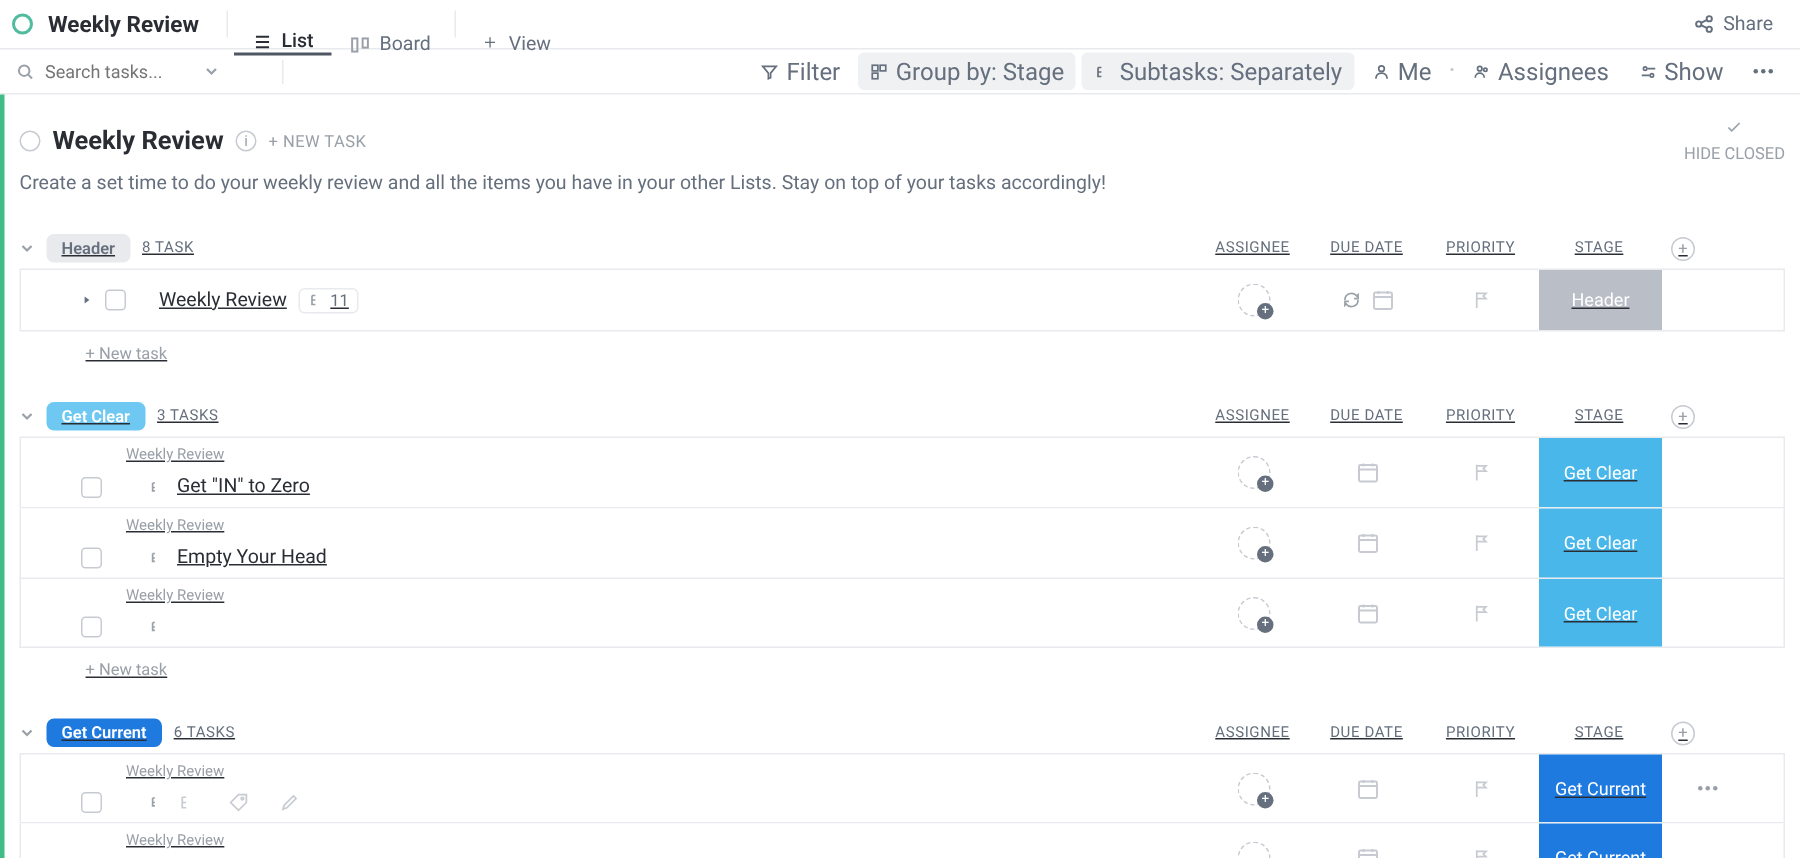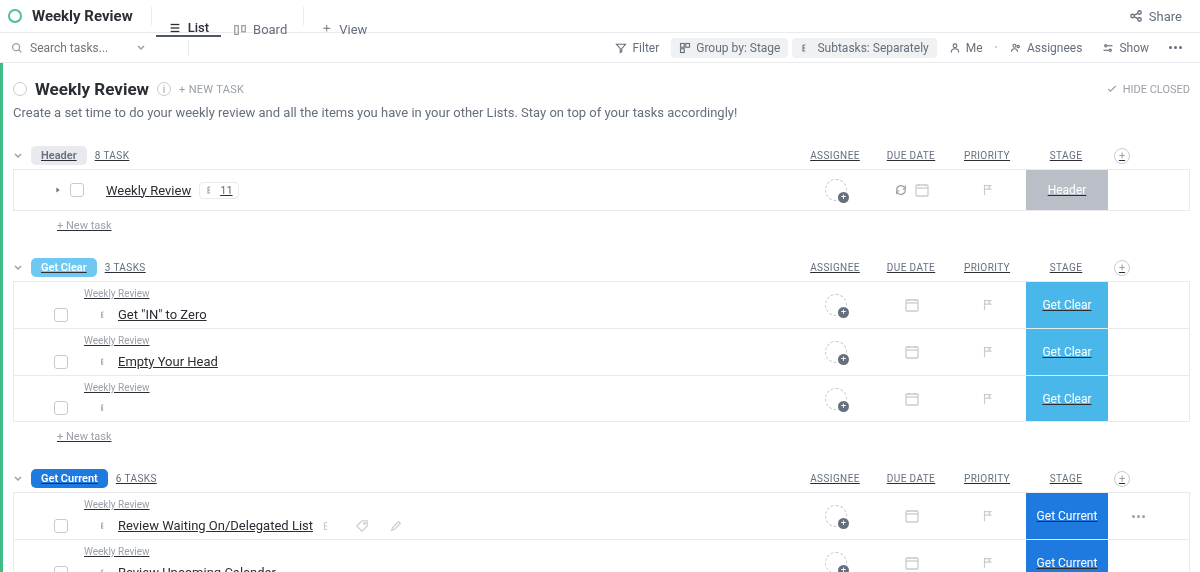--- a/index.html
+++ b/index.html
@@ -10,21 +10,21 @@
 .topdiv { width:1px; height:18px; background:#e8eaed; margin:0 4px; }
 .viewtab { display:flex; align-items:flex-end; gap:6px; padding:0 12px; height:42px; color:#656f7d; cursor:pointer; font-size:13px; }
 .viewtab.active { color:#2a2e34; border-bottom:2px solid #4f5762; font-weight:500; }
 .flex-spacer { flex:1; }
 .btn { display:flex; align-items:center; gap:6px; padding:4px 10px; border:1px solid #e8eaed; border-radius:6px; color:#656f7d; cursor:pointer; font-size:13px; background:#fff; }
 .btn.noborder { border:none; }
 .toolbar { display:flex; align-items:center; height:30px; padding:0 10px; border-bottom:1px solid #e8eaed; gap:4px; }
 .search { display:flex; align-items:center; gap:6px; color:#9aa0a8; flex:0 0 170px; }
 .search input { border:none; outline:none; font-size:12px; color:#656f7d; width:100px; }
 .chev { width:10px; height:10px; }
-.tool { display:flex; align-items:center; gap:5px; color:#656f7d; font-size:12px; padding:3px 8px; border-radius:4px; cursor:pointer; }
+.tool { display:flex; align-items:center; gap:5px; color:#656f7d; font-size:16px; padding:3px 8px; border-radius:4px; cursor:pointer; }
 .tool.pill { background:#f0f1f3; }
 .dot3 { display:flex; gap:2px; } .dot3 span{width:3px;height:3px;border-radius:50%;background:#656f7d;}
 .page { padding:16px 10px 0 10px; border-left:3px solid #40bc86; margin-left:0;}
 .pagetitle-row { display:flex; align-items:center; gap:8px; margin-bottom:6px;}
 .pagetitle { font-size:17px; font-weight:700; }
 .desc { color:#656f7d; font-size:13px; margin-bottom:22px; margin-left:0;}
 .group { margin-bottom:18px;text-decoration:underline; }
 .group-head { display:flex; align-items:center; padding:4px 0; font-size:11px; color:#656f7d; position:relative;}
 .group-left { display:flex; align-items:center; gap:8px; width:784px;}
 .stage-pill { padding:3px 10px; border-radius:5px; font-size:11px; font-weight:600; }
@@ -43,21 +43,21 @@
 .cell{display:flex;align-items:center;justify-content:center;}
 .cell-assignee{width:76px;} .cell-due{width:76px;} .cell-pri{width:76px;}
 .cell-stage{width:82px;color:#fff;font-size:12px;align-self:stretch;}
 .cell-end{width:60px;}
 .avatar{width:22px;height:22px;border:1px dashed #c7cbd1;border-radius:50%;position:relative;}
 .avatar::after{content:"+";position:absolute;right:-3px;bottom:-3px;width:11px;height:11px;border-radius:50%;background:#656f7d;color:#fff;font-size:9px;line-height:11px;text-align:center;}
 .recur{width:14px;height:14px;}
 .cal{width:16px;height:16px;color:#c7cbd1;}
 .flag{width:14px;height:14px;color:#c7cbd1;}
 .addtask{font-size:11px;color:#9aa0a8;padding:8px 0 4px 44px;cursor:pointer;}
-.hide-closed{display:flex;align-items:center;gap:5px;color:#9aa0a8;font-size:11px;cursor:pointer;}
+.hide-closed{display:flex;align-items:center;gap:5px;color:#9aa0a8;font-size:11px;cursor:pointer;flex-direction:column;}
 .icn{display:inline-flex;}
 .subcount{display:flex;align-items:center;gap:3px;border:1px solid #e8eaed;border-radius:4px;padding:1px 5px;font-size:11px;color:#656f7d;}
 .caret{width:10px;height:10px;color:#9aa0a8;}
 .plus-circ{width:16px;height:16px;border:1px solid #c7cbd1;border-radius:50%;display:flex;align-items:center;justify-content:center;color:#9aa0a8;font-size:11px;}
 .row-hover-actions{display:flex;gap:2px;color:#9aa0a8;}
 .row-hover-actions .dot3 span{background:#9aa0a8;}
 .info-ic{width:14px;height:14px;border-radius:50%;border:1px solid #c7cbd1;color:#9aa0a8;font-size:10px;display:flex;align-items:center;justify-content:center;}
 .tag-ic,.pen-ic,.st-ic{width:14px;height:14px;color:#c7cbd1;}
 svg{display:block;}
 .tiny-circle{width:14px;height:14px;border:1.5px solid #c7cbd1;border-radius:50%;}
@@ -427,21 +427,20 @@
           <div class="task-left sub">
             <div class="crumb">Weekly Review</div>
             <div class="task-name-line">
               <span class="check"></span>
               <span style="width:14px"></span>
               <span class="link-ic">
                 <svg width="12" height="12" viewBox="0 0 16 16" fill="none" stroke="#9aa0a8" stroke-width="1.5">
                   <path d="M5 4h2M5 4v7h2M5 8h2"></path>
                 </svg>
               </span>
-              <span class="task-name">Review Waiting On/Delegated List</span>
               <span class="icn">
                 <svg class="st-ic" viewBox="0 0 16 16" fill="none" stroke="#c7cbd1" stroke-width="1.3">
                   <path d="M4 4h3M4 4v8h3M4 8h3"></path>
                 </svg>
               </span>
               <span style="width:4px"></span>
               <span class="icn">
                 <svg class="tag-ic" viewBox="0 0 16 16" fill="none" stroke="#c7cbd1" stroke-width="1.3">
                   <path d="M2 8l6-6h6v6l-6 6z"></path>
                   <circle cx="11" cy="5" r="1"></circle>

